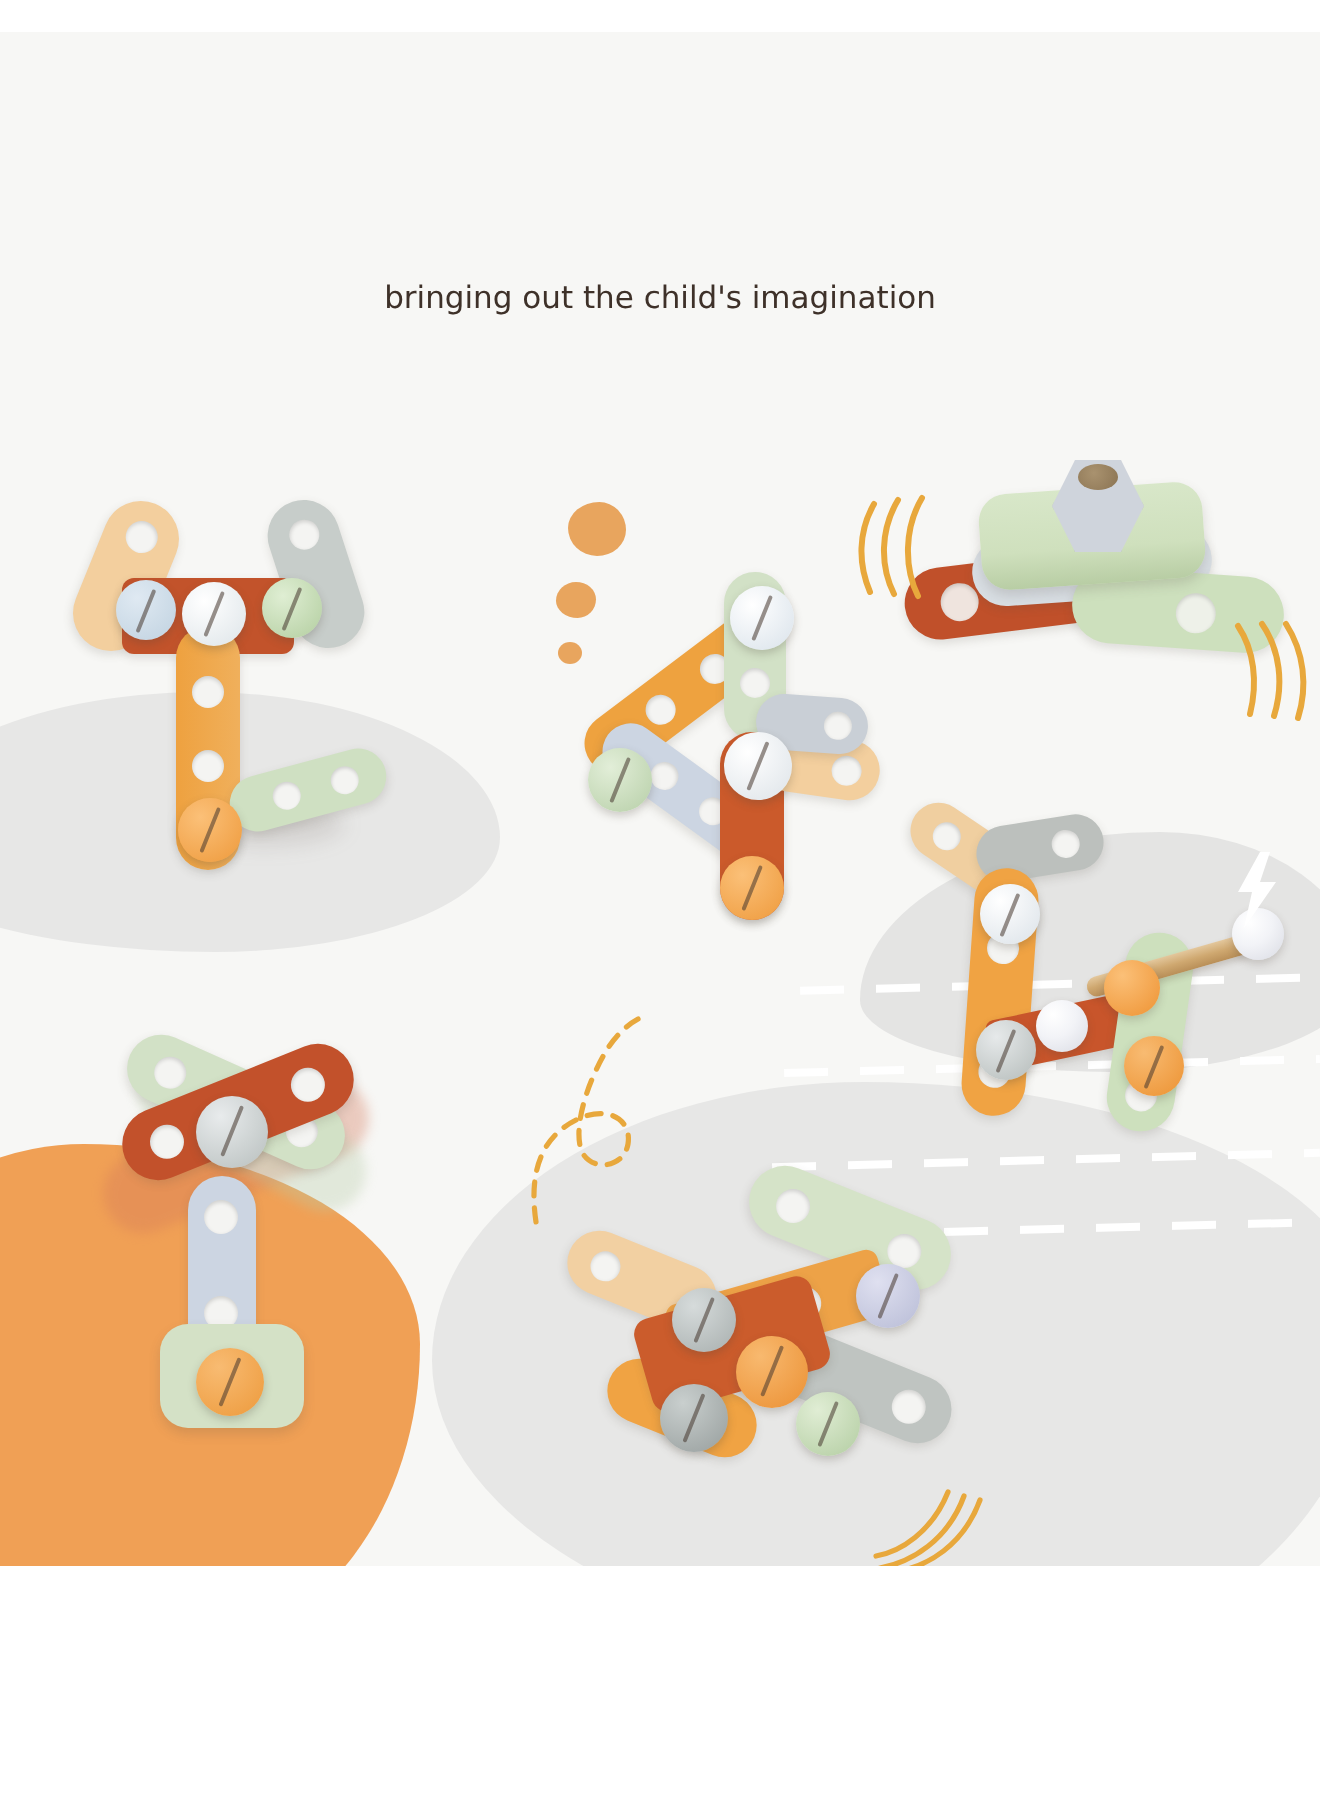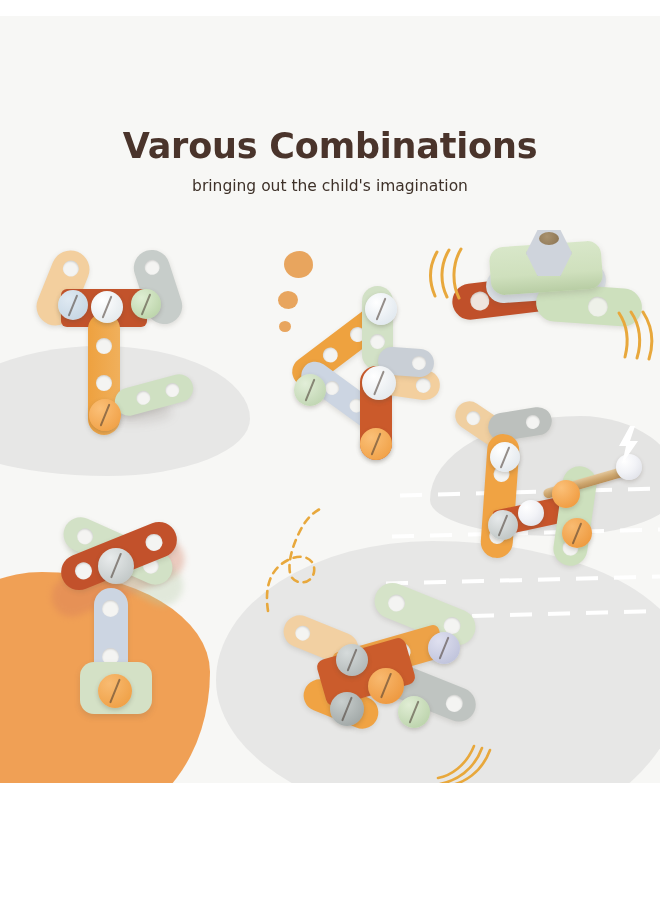--- a/index.html
+++ b/index.html
@@ -201,21 +201,20 @@
     <div class="blob blob-gray-2"></div>
     <div class="blob blob-gray-3"></div>
     <div class="blob blob-orange"></div>
 
     <div class="road-dash" style="left:400px; top:474px; width:260px; transform:rotate(-1.5deg);"></div>
     <div class="road-dash" style="left:392px; top:515px; width:268px; transform:rotate(-1.5deg);"></div>
     <div class="road-dash" style="left:386px; top:562px; width:274px; transform:rotate(-1.5deg);"></div>
     <div class="road-dash" style="left:434px; top:596px; width:226px; transform:rotate(-1.5deg);"></div>
 
     <div id="heading">
-      <h1 id="title">Varous Combinations</h1>
       <p id="subtitle">bringing out the child's imagination</p>
     </div>
 
     <div class="dot-orange" style="left:284px; top:235px; width:29px; height:27px; border-radius:54% 46% 50% 50% / 48% 52% 48% 52%;"></div>
     <div class="dot-orange" style="left:278px; top:275px; width:20px; height:18px; border-radius:50% 50% 46% 54% / 52% 48% 52% 48%;"></div>
     <div class="dot-orange" style="left:279px; top:305px; width:12px; height:11px; border-radius:50%;"></div>
 
     <svg class="arcs" style="left:427px; top:226px;" width="44" height="60" viewBox="0 0 44 60">
       <path d="M10 10 C 2 24, 2 40, 8 54" stroke="#e8a83c" stroke-width="3" fill="none" stroke-linecap="round"></path>
       <path d="M22 8 C 13 23, 13 41, 20 55" stroke="#e8a83c" stroke-width="3" fill="none" stroke-linecap="round"></path>

